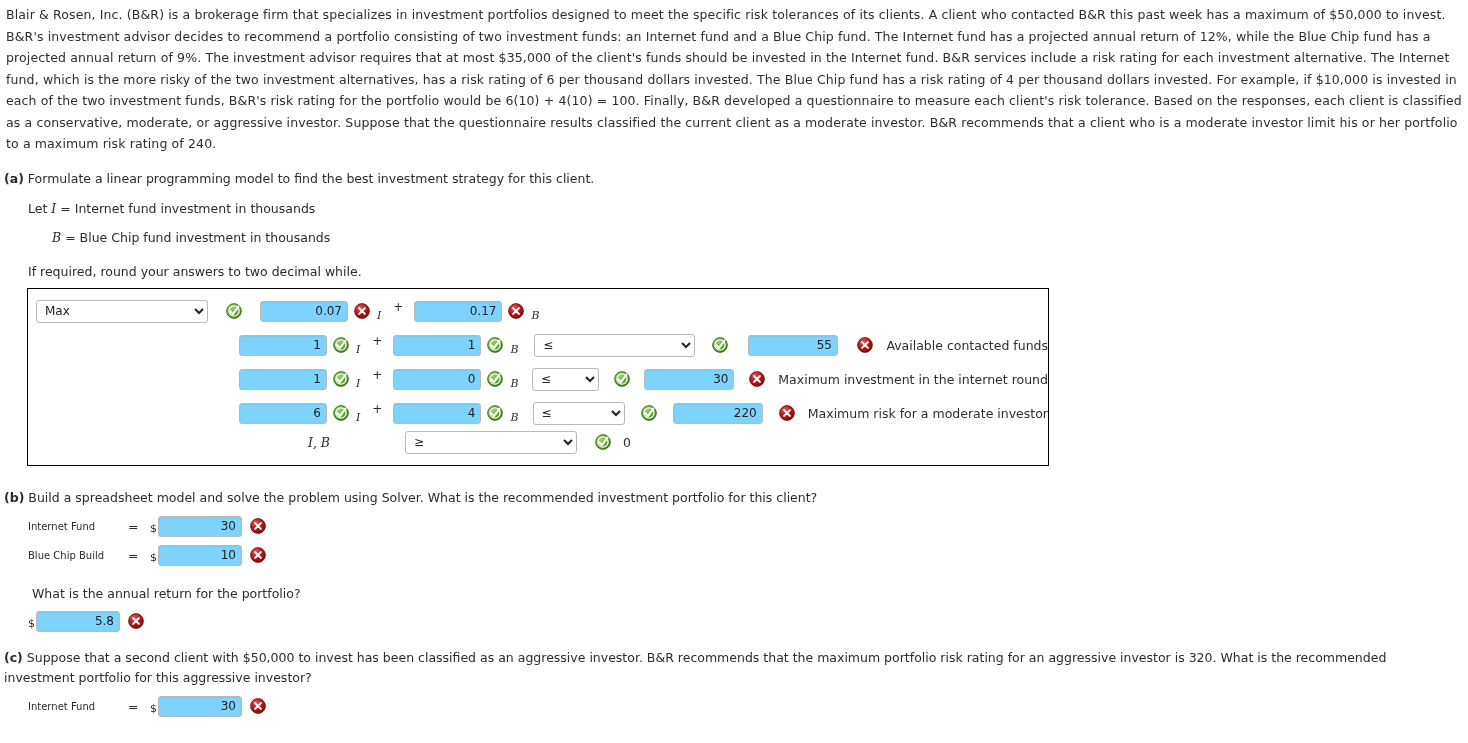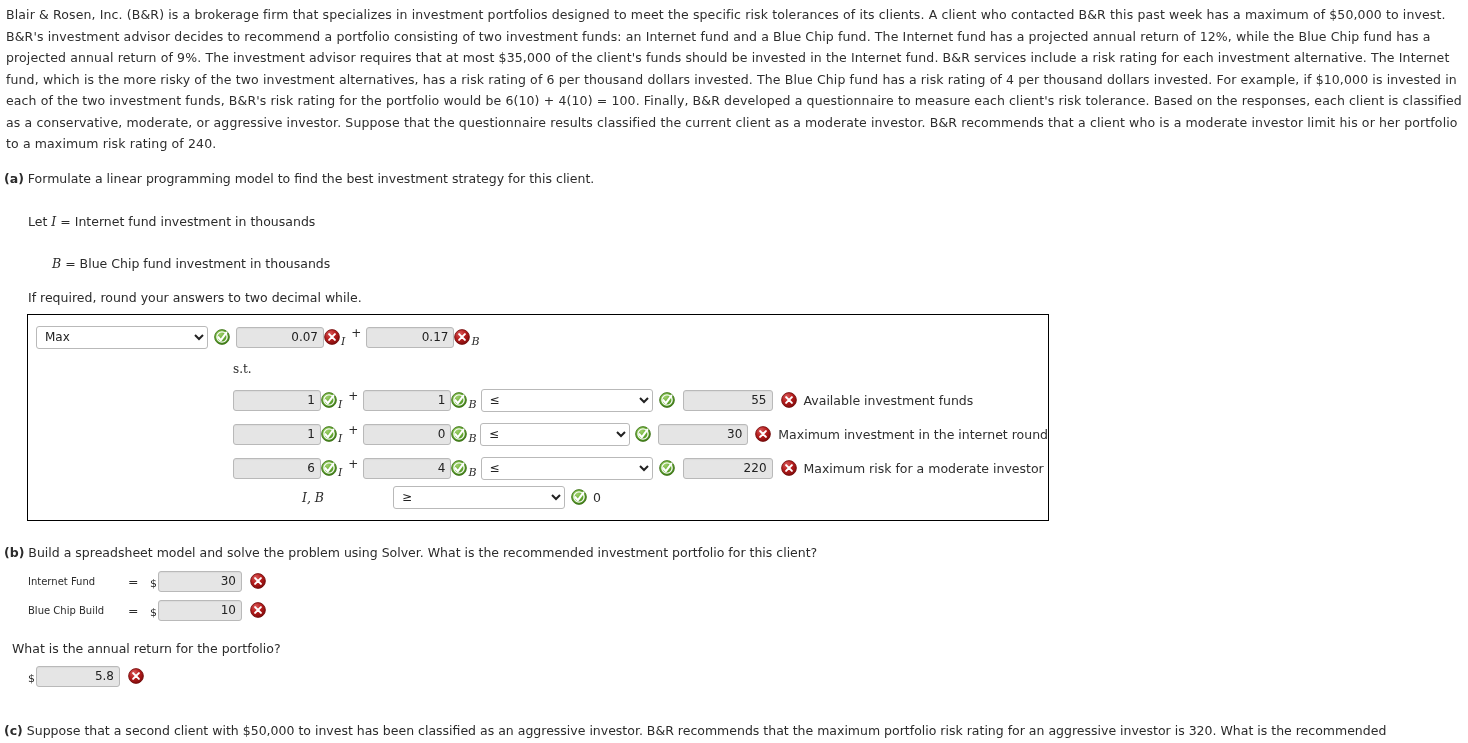--- a/index.html
+++ b/index.html
@@ -30,21 +30,21 @@
     line-height: 20px;
   }
   .part-label {
     font-weight: bold;
     display: inline;
   }
   .part-text { display: inline; }
   .indent-1 { margin-left: 28px; }
   .indent-2 { margin-left: 52px; }
   .var-line {
-    margin-top: 24px;
+    margin-top: 11px;
     line-height: 18px;
     font-size: 12.5px;
   }
   .italic-var {
     font-style: italic;
     font-family: "DejaVu Serif", "Liberation Serif", serif;
   }
   .roundnote {
     margin-top: 17px;
     margin-left: 28px;
@@ -59,29 +59,30 @@
     border: 1px solid #000000;
     box-sizing: border-box;
     padding: 8px 0 8px 0;
     background: #fff;
   }
   .row {
     display: flex;
     align-items: center;
     height: 29px;
     margin-bottom: 5px;
+    gap: 6px;
   }
   .row:last-child { margin-bottom: 0; }
 
   input[type=text] {
     height: 21px;
     box-sizing: border-box;
     border: 1px solid #b9b9b9;
     border-radius: 3px;
-    background: #e5e5e5;
+    background: #7dd3fc;
     text-align: right;
     padding: 0 5px 0 4px;
     font-family: "DejaVu Sans", "Liberation Sans", sans-serif;
     font-size: 12px;
     color: #222;
     outline: none;
     box-shadow: inset 0 1px 1px rgba(0,0,0,0.04);
   }
   .num-in { width: 88px; }
   .coef-in { width: 88px; }
@@ -152,21 +153,21 @@
     width: 100px;
     display: inline-block;
   }
   .eq { width: 22px; display:inline-block; font-size:12.5px; }
   .dollar {
     font-size: 11px;
     align-self: flex-end;
     margin-bottom: 2px;
     padding-right: 1px;
   }
-  .q-text { margin-top: 20px; margin-left: 12px; font-size:12.5px; }
+  .q-text { margin-top: 20px; margin-left: 32px; font-size:12.5px; }
 </style>
 </head>
 <body>
 
 <div class="intro">Blair &amp; Rosen, Inc. (B&amp;R) is a brokerage firm that specializes in investment portfolios designed to meet the specific risk tolerances of its clients. A client who contacted B&amp;R this past week has a maximum of $50,000 to invest. B&amp;R's investment advisor decides to recommend a portfolio consisting of two investment funds: an Internet fund and a Blue Chip fund. The Internet fund has a projected annual return of 12%, while the Blue Chip fund has a projected annual return of 9%. The investment advisor requires that at most $35,000 of the client's funds should be invested in the Internet fund. B&amp;R services include a risk rating for each investment alternative. The Internet fund, which is the more risky of the two investment alternatives, has a risk rating of 6 per thousand dollars invested. The Blue Chip fund has a risk rating of 4 per thousand dollars invested. For example, if $10,000 is invested in each of the two investment funds, B&amp;R's risk rating for the portfolio would be 6(10) + 4(10) = 100. Finally, B&amp;R developed a questionnaire to measure each client's risk tolerance. Based on the responses, each client is classified as a conservative, moderate, or aggressive investor. Suppose that the questionnaire results classified the current client as a moderate investor. B&amp;R recommends that a client who is a moderate investor limit his or her portfolio to a maximum risk rating of 240.</div>
 
 <div class="part">
   <span class="part-label">(a)</span>
   <span class="part-text">Formulate a linear programming model to find the best investment strategy for this client.</span>
 </div>
@@ -230,24 +231,20 @@
               <stop offset="100%" stop-color="#7d0a0a"></stop>
             </radialGradient>
           </defs>
           <circle cx="8" cy="8" r="7.4" fill="url(#rg3)" stroke="#6d0808" stroke-width="0.8"></circle>
           <path d="M5.1 5.1 L10.9 10.9 M10.9 5.1 L5.1 10.9" fill="none" stroke="#ffffff" stroke-width="2.0" stroke-linecap="round"></path>
         </svg>
       </span>
     <span class="sub-var">B</span>
   </div>
 
-  <div class="row" style="height:24px;">
-    <span style="width:205px;flex:0 0 auto;"></span>
-    <span class="st-label">s.t.</span>
-  </div>
 
   <div id="constraints-container">
       <div class="row">
         <span style="width:205px;flex:0 0 auto;"></span>
         <input type="text" class="num-in" readonly="" value="1" style="">
         <span class="badge">
           <svg viewBox="0 0 16 16" xmlns="http://www.w3.org/2000/svg">
             <defs>
               <radialGradient id="gg5" cx="38%" cy="30%" r="75%">
                 <stop offset="0%" stop-color="#9fd06b"></stop>
@@ -304,21 +301,21 @@
               <radialGradient id="rg8" cx="36%" cy="28%" r="78%">
                 <stop offset="0%" stop-color="#d95a5a"></stop>
                 <stop offset="50%" stop-color="#b51d1d"></stop>
                 <stop offset="100%" stop-color="#7d0a0a"></stop>
               </radialGradient>
             </defs>
             <circle cx="8" cy="8" r="7.4" fill="url(#rg8)" stroke="#6d0808" stroke-width="0.8"></circle>
             <path d="M5.1 5.1 L10.9 10.9 M10.9 5.1 L5.1 10.9" fill="none" stroke="#ffffff" stroke-width="2.0" stroke-linecap="round"></path>
           </svg>
         </span>
-        <span class="constraint-label">Available investment funds</span>
+        <span class="constraint-label">Available contacted funds</span>
       </div>
       <div class="row">
         <span style="width:205px;flex:0 0 auto;"></span>
         <input type="text" class="num-in" readonly="" value="1" style="">
         <span class="badge">
           <svg viewBox="0 0 16 16" xmlns="http://www.w3.org/2000/svg">
             <defs>
               <radialGradient id="gg10" cx="38%" cy="30%" r="75%">
                 <stop offset="0%" stop-color="#9fd06b"></stop>
                 <stop offset="55%" stop-color="#63a830"></stop>
@@ -541,21 +538,21 @@
             <stop offset="50%" stop-color="#b51d1d"></stop>
             <stop offset="100%" stop-color="#7d0a0a"></stop>
           </radialGradient>
         </defs>
         <circle cx="8" cy="8" r="7.4" fill="url(#rg30)" stroke="#6d0808" stroke-width="0.8"></circle>
         <path d="M5.1 5.1 L10.9 10.9 M10.9 5.1 L5.1 10.9" fill="none" stroke="#ffffff" stroke-width="2.0" stroke-linecap="round"></path>
       </svg>
     </span>
 </div>
 
-<div class="part" style="margin-top:34px;width:1420px;">
+<div class="part" style="margin-top:16px;width:1420px;">
   <span class="part-label">(c)</span>
   <span class="part-text">Suppose that a second client with $50,000 to invest has been classified as an aggressive investor. B&amp;R recommends that the maximum portfolio risk rating for an aggressive investor is 320. What is the recommended investment portfolio for this aggressive investor?</span>
 </div>
 
 <div id="part-c-rows" style="margin-left:28px;margin-top:6px;">
     <div class="ans-row">
       <span class="ans-label">Internet Fund</span>
       <span class="eq">=</span>
       <span class="dollar">$</span>
       <input type="text" class="ans-in" readonly="" value="30" style="">

